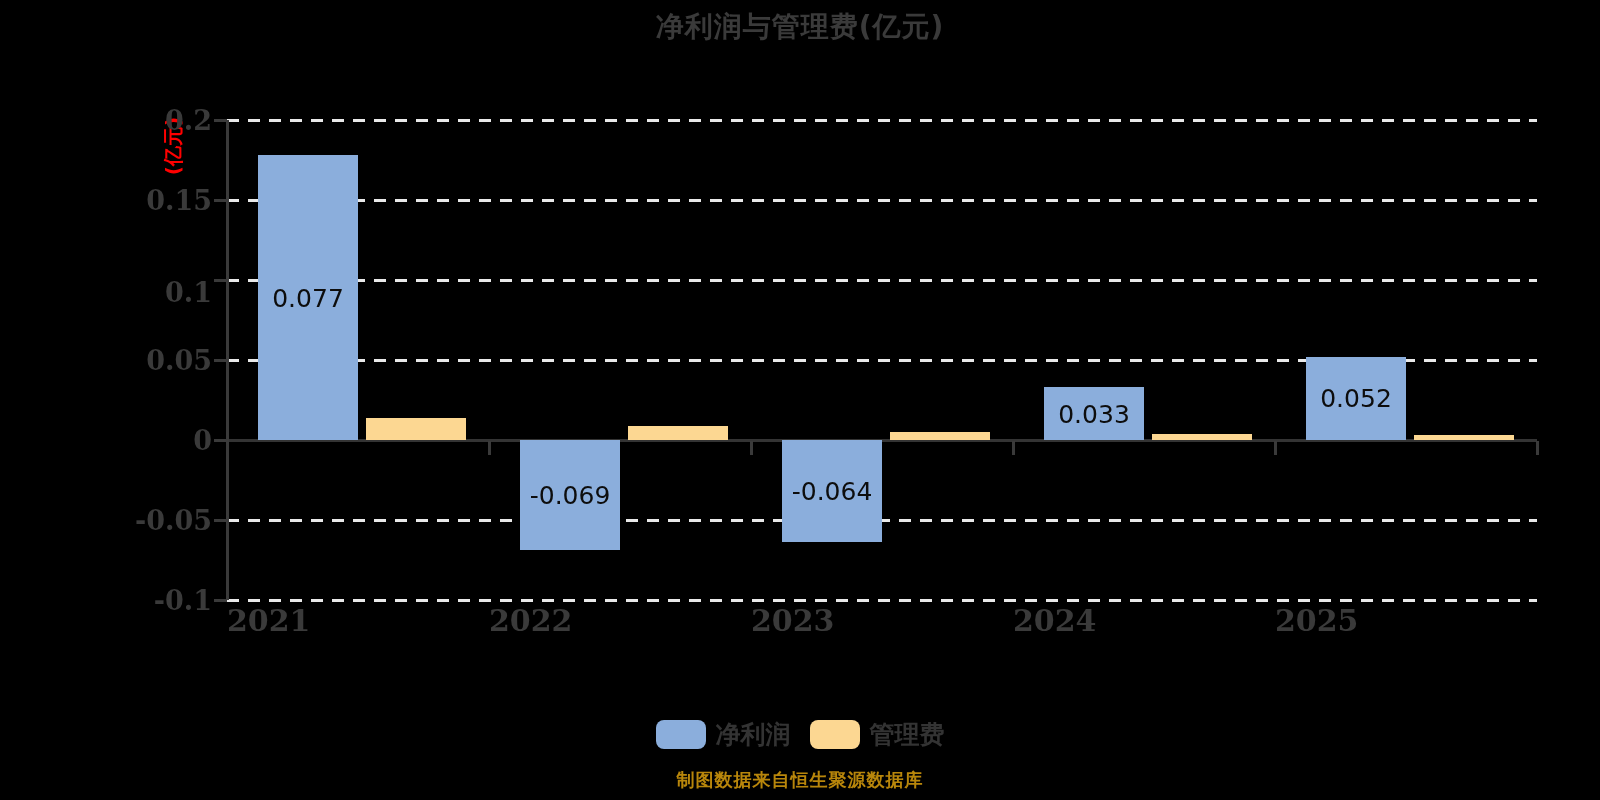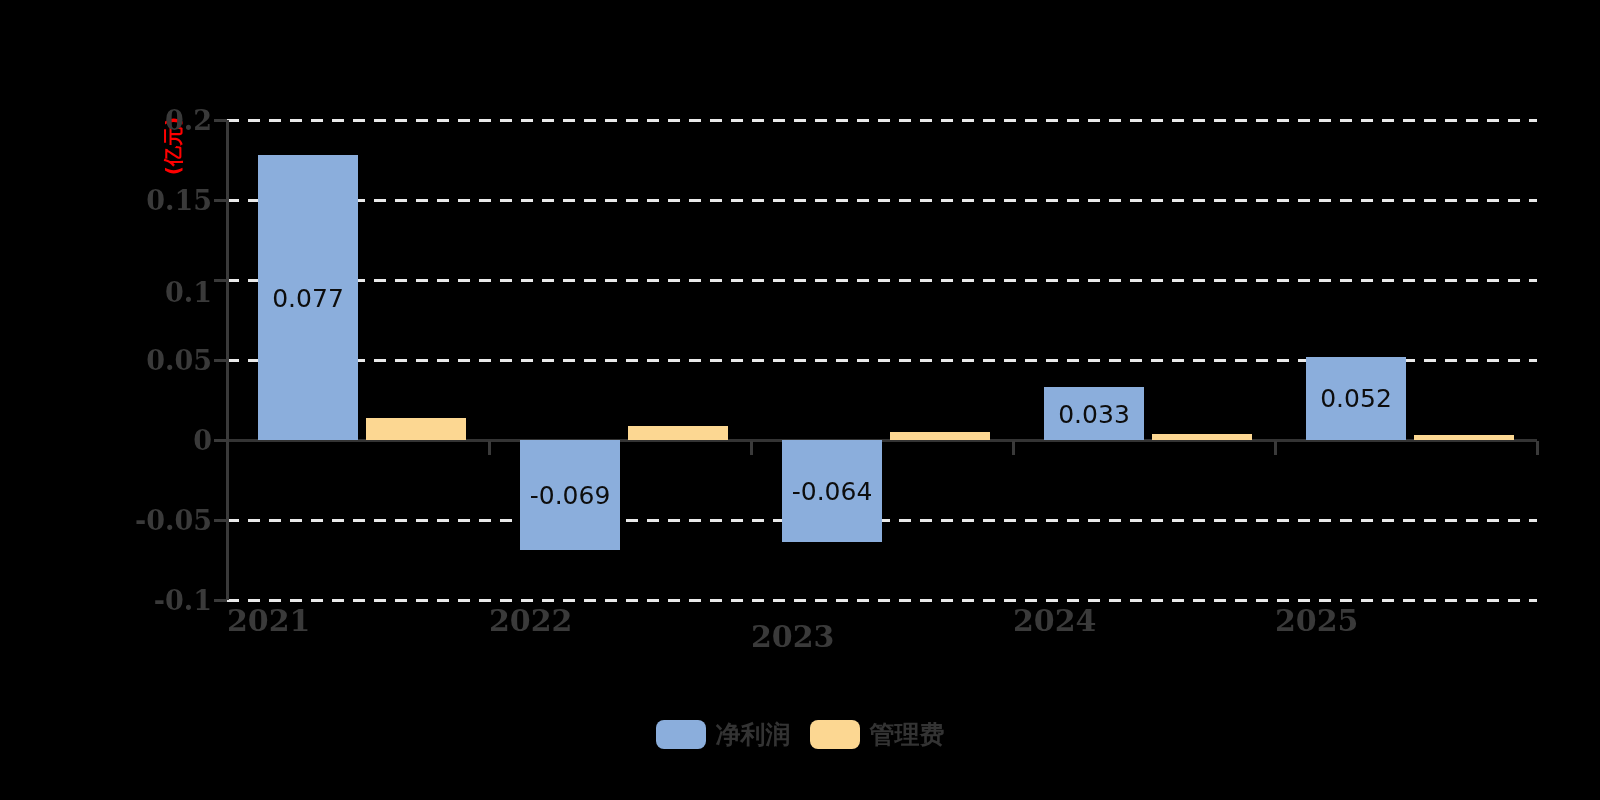--- a/index.html
+++ b/index.html
@@ -57,20 +57,21 @@
     position:absolute;left:0;top:768px;width:1600px;
     text-align:center;
     font-size:18px;font-weight:bold;color:#b8860b;
     letter-spacing:1px;
   }
 </style>
 </head>
 <body>
 
 <div id="canvas">
+  <div class="chart-title">净利润与管理费(亿元)</div>
   <div class="y-unit">(亿元)</div>
 
   <div id="plot">
       <div class="gridline" style="left: 227px; top: 119px; width: 1310px;"></div>
       <div class="y-tick" style="left: 214px; top: 119px;"></div>
       <div class="y-tick-label" style="left: 122px; top: 120px;">0.2</div>
       <div class="gridline" style="left: 227px; top: 199px; width: 1310px;"></div>
       <div class="y-tick" style="left: 214px; top: 199px;"></div>
       <div class="y-tick-label" style="left: 122px; top: 200px;">0.15</div>
       <div class="gridline" style="left: 227px; top: 279px; width: 1310px;"></div>
@@ -90,21 +91,21 @@
       <div class="y-tick-label" style="left: 122px; top: 600px;">-0.1</div>
       <div class="y-axis-line" style="left: 226px; top: 120px; height: 480px;"></div>
       <div class="x-tick" style="left: 226px; top: 441px;"></div>
       <div class="x-tick" style="left: 488px; top: 441px;"></div>
       <div class="x-tick" style="left: 750px; top: 441px;"></div>
       <div class="x-tick" style="left: 1012px; top: 441px;"></div>
       <div class="x-tick" style="left: 1274px; top: 441px;"></div>
       <div class="x-tick" style="left: 1536px; top: 441px;"></div>
       <div class="x-tick-label" style="left: 227px; top: 603px;">2021</div>
       <div class="x-tick-label" style="left: 489px; top: 603px;">2022</div>
-      <div class="x-tick-label" style="left: 751px; top: 603px; margin-top: 16px;">2023</div>
+      <div class="x-tick-label" style="left: 751px; top: 603px;">2023</div>
       <div class="x-tick-label" style="left: 1013px; top: 603px;">2024</div>
       <div class="x-tick-label" style="left: 1275px; top: 603px;">2025</div>
       <div class="bar" style="left: 258px; top: 155.2px; width: 100px; height: 284.8px; background: rgb(139, 174, 220);"></div>
       <div class="bar-label" style="left: 308px; top: 297.6px;">0.077</div>
       <div class="bar" style="left: 520px; top: 440px; width: 100px; height: 110.4px; background: rgb(139, 174, 220);"></div>
       <div class="bar-label" style="left: 570px; top: 495.2px;">-0.069</div>
       <div class="bar" style="left: 782px; top: 440px; width: 100px; height: 102.4px; background: rgb(139, 174, 220);"></div>
       <div class="bar-label" style="left: 832px; top: 491.2px;">-0.064</div>
       <div class="bar" style="left: 1044px; top: 387.2px; width: 100px; height: 52.8px; background: rgb(139, 174, 220);"></div>
       <div class="bar-label" style="left: 1094px; top: 413.6px;">0.033</div>
@@ -121,13 +122,14 @@
     <div class="legend-item">
       <span class="legend-swatch" style="background: rgb(139, 174, 220);"></span>
       <span class="legend-label">净利润</span>
     </div>
     <div class="legend-item">
       <span class="legend-swatch" style="background: rgb(252, 215, 146);"></span>
       <span class="legend-label">管理费</span>
     </div>
   </div>
 
+  <div class="footer-note">制图数据来自恒生聚源数据库</div>
 </div>
 
 </body></html>

